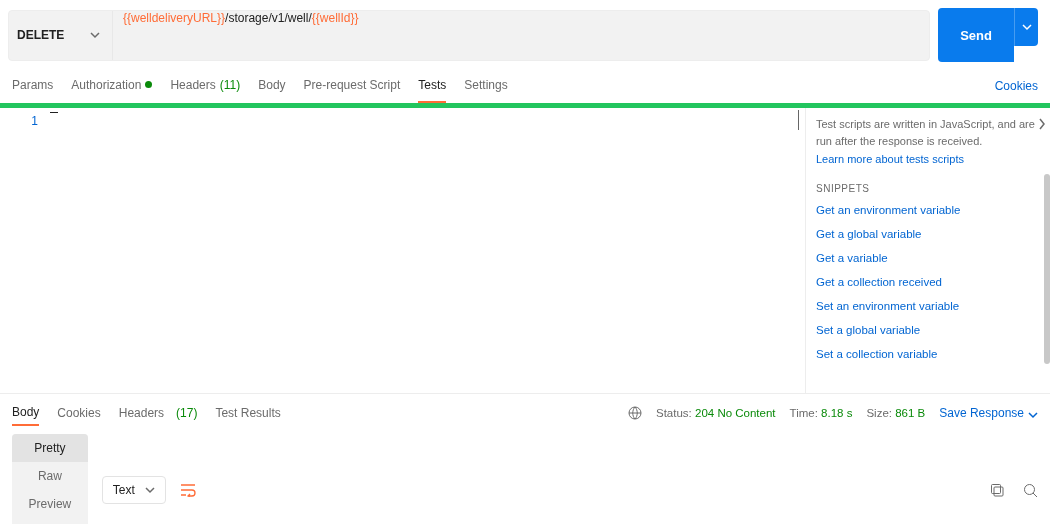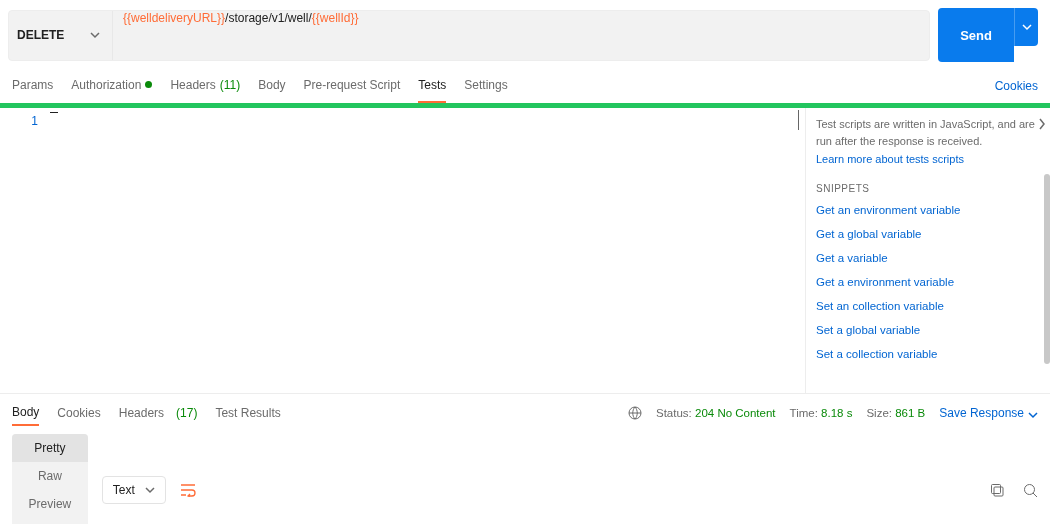--- a/index.html
+++ b/index.html
@@ -138,22 +138,22 @@
           <path d="M2 1 L6 6 L2 11" stroke="#6b6b6b" fill="none" stroke-width="1.5"></path>
         </svg>
     </span>
     <div class="intro">Test scripts are written in JavaScript, and are run after the response is received.</div>
     <a class="learn">Learn more about tests scripts</a>
     <div class="snippets-title">SNIPPETS</div>
     <div>
       <div class="snippet-item">Get an environment variable</div>
       <div class="snippet-item">Get a global variable</div>
       <div class="snippet-item">Get a variable</div>
-      <div class="snippet-item">Get a environment variable</div>
-      <div class="snippet-item">Set an collection variable</div>
+      <div class="snippet-item">Get a collection received</div>
+      <div class="snippet-item">Set an environment variable</div>
       <div class="snippet-item">Set a global variable</div>
       <div class="snippet-item">Set a collection variable</div>
     </div>
     <div class="snippet-scroll"></div>
   </div>
 </div>
 
 <div class="response-tabs-row">
   <div class="rtabs">
     <div class="rtab active">

